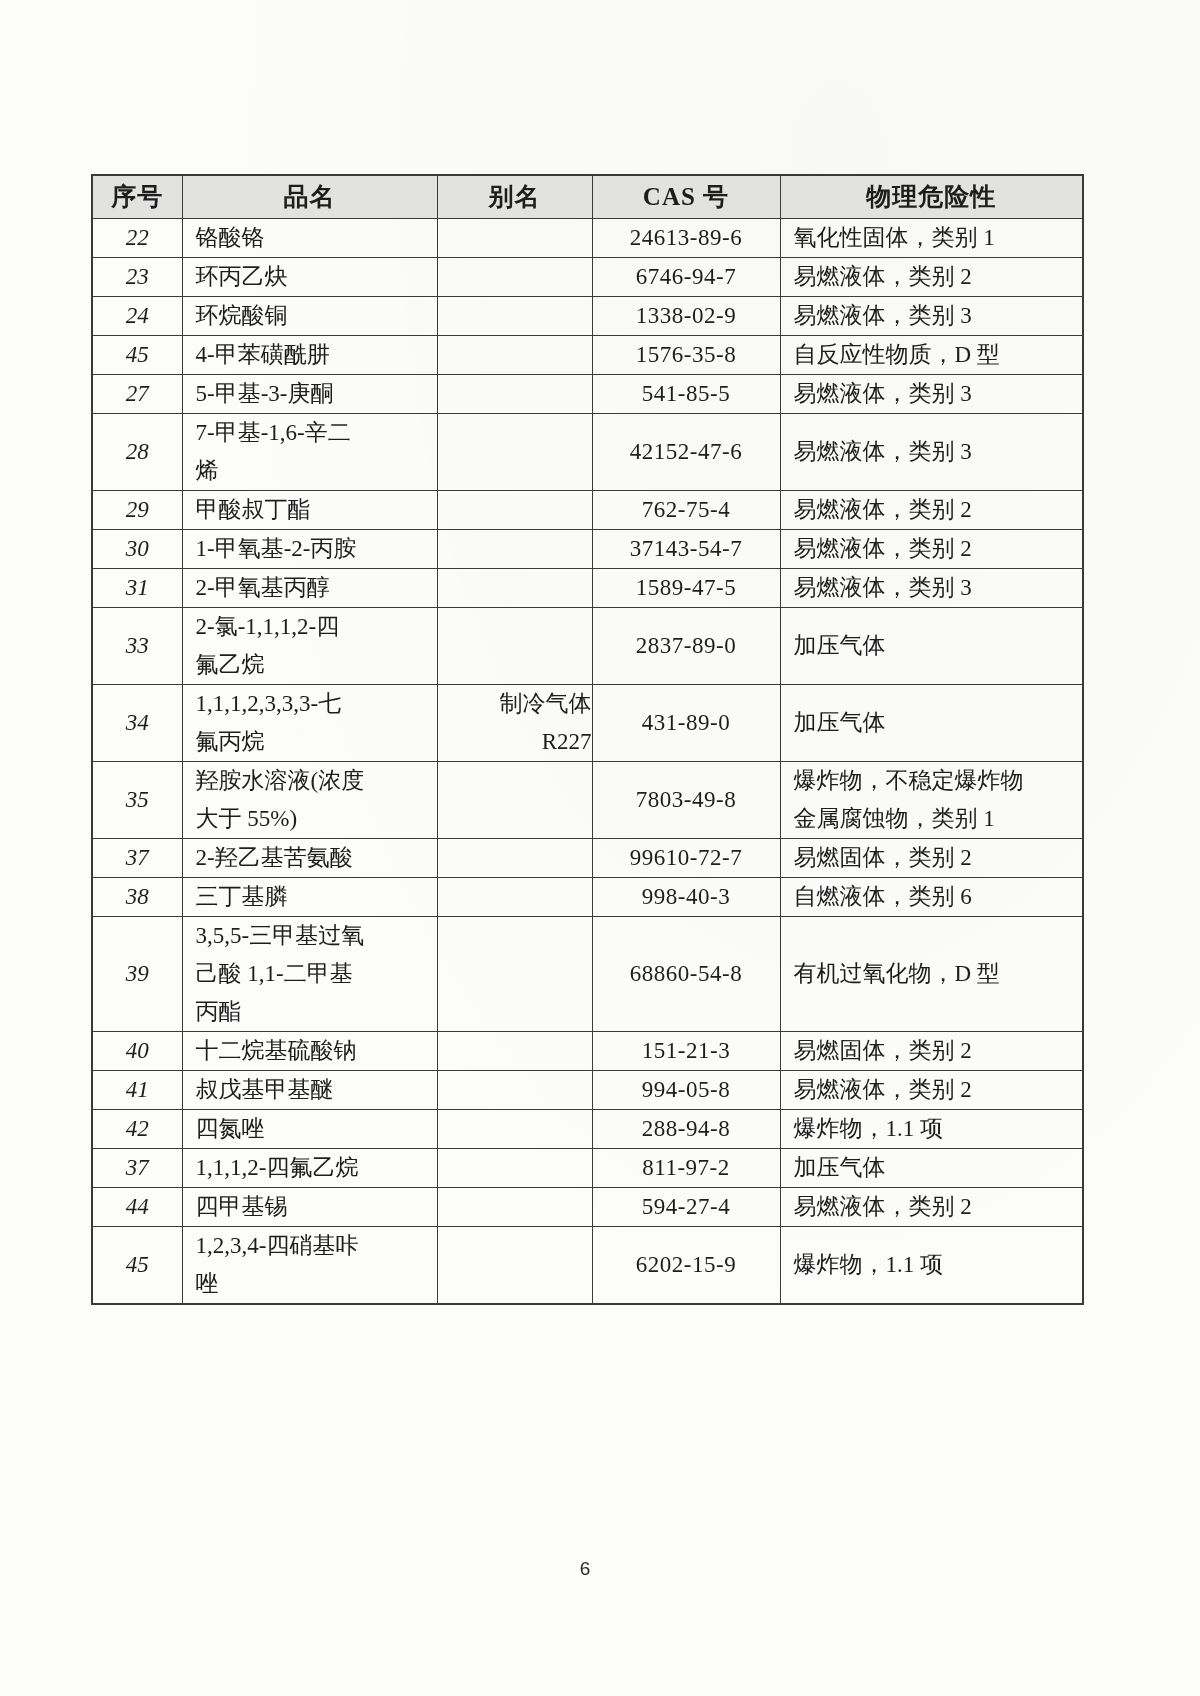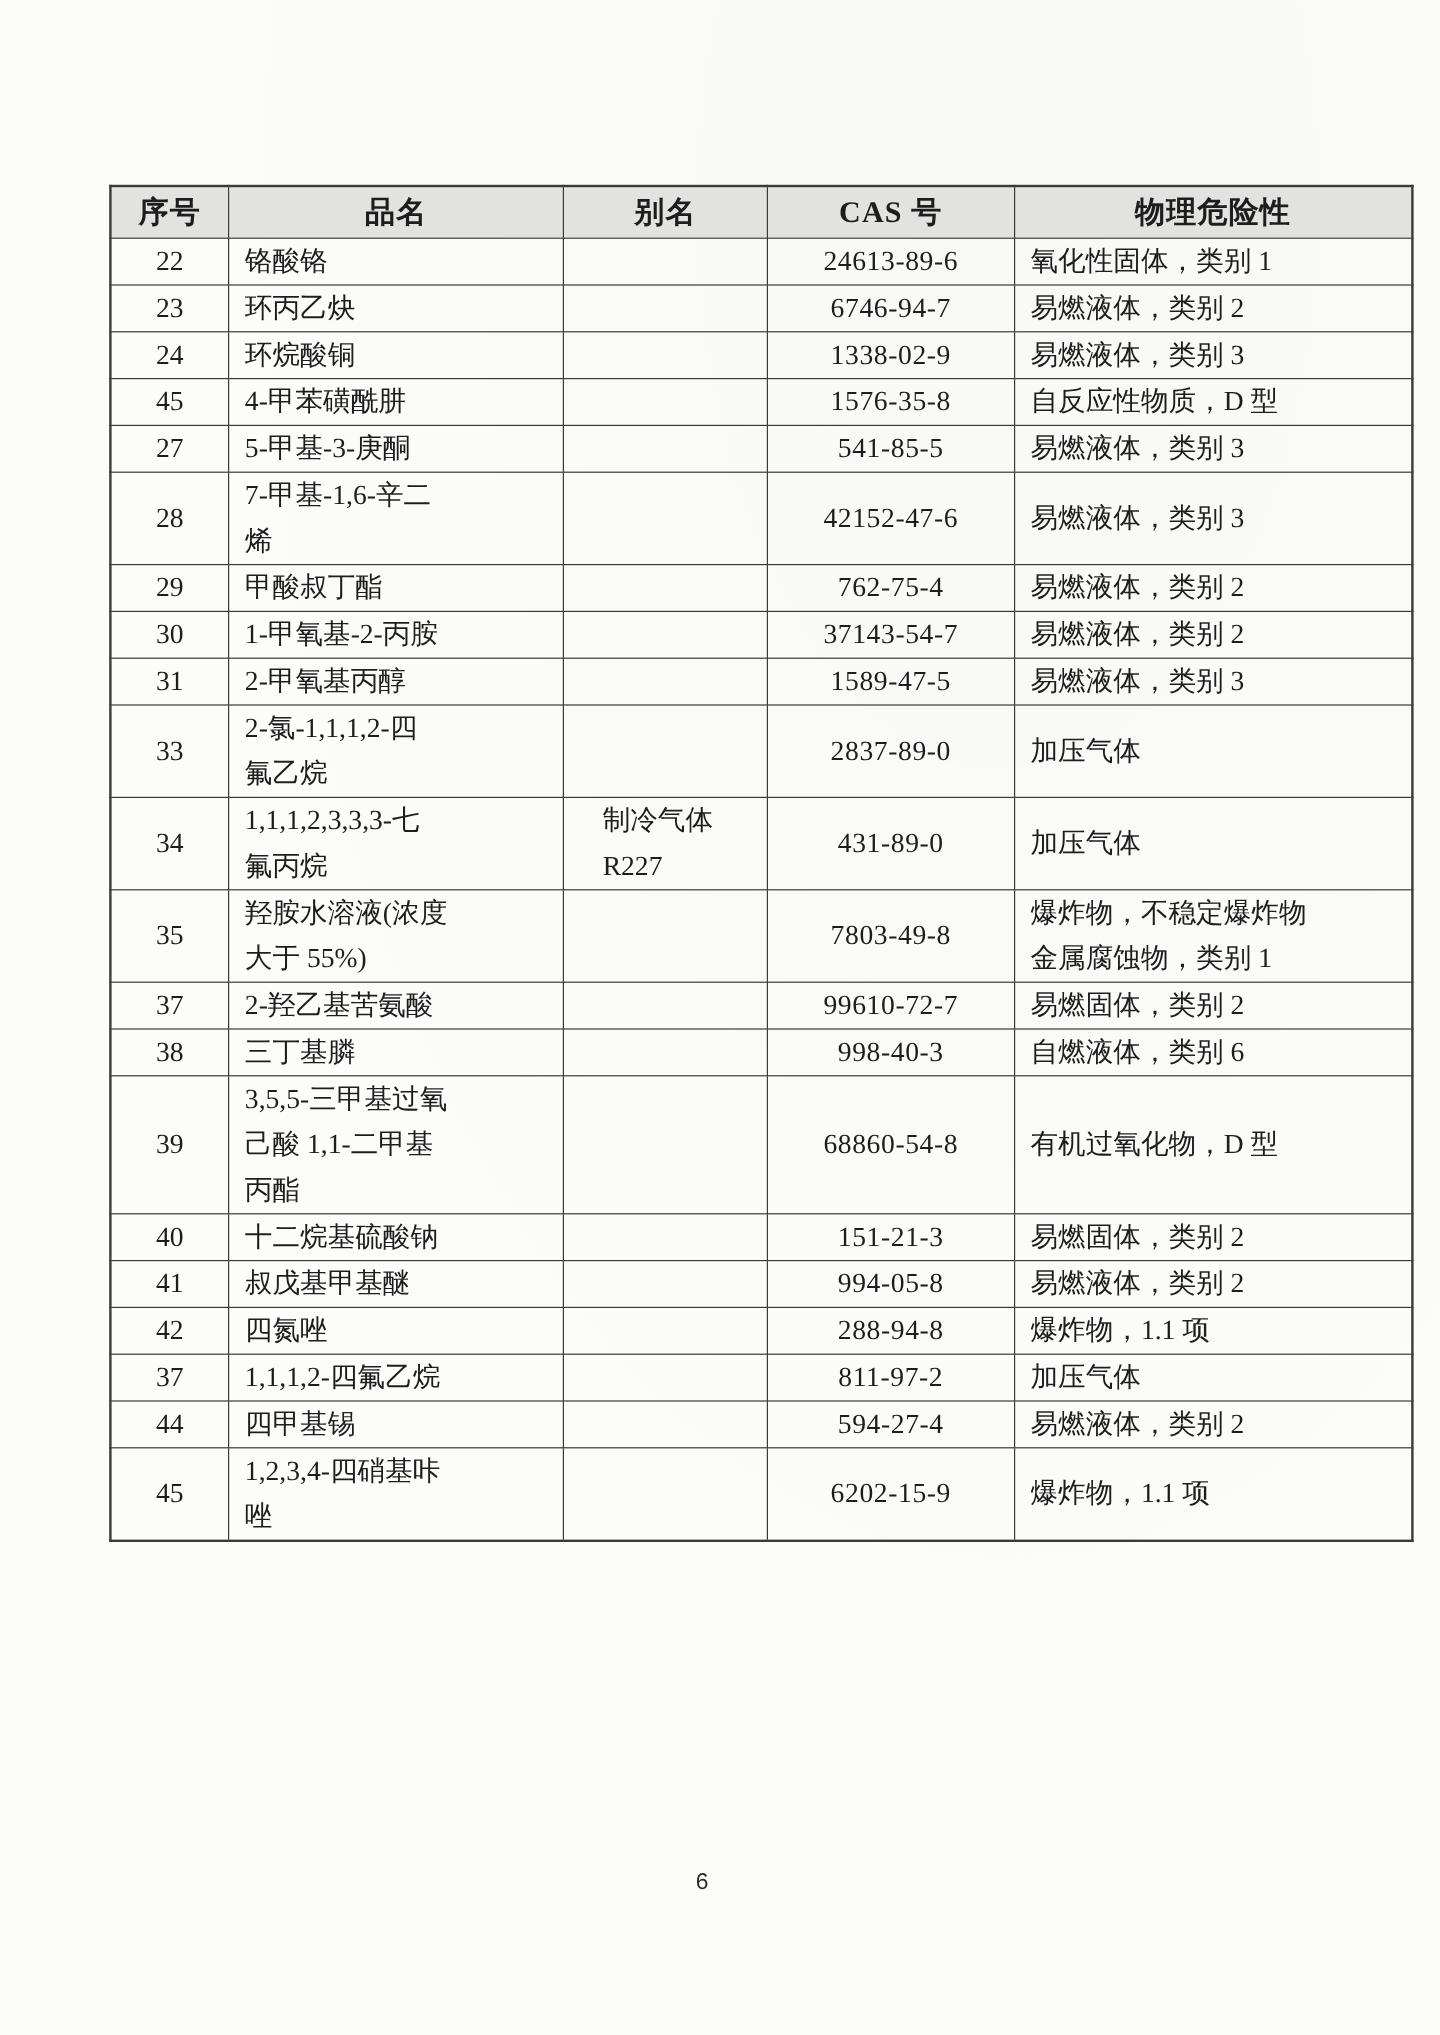--- a/index.html
+++ b/index.html
@@ -14,22 +14,22 @@
   .page {
     position: absolute;
     inset: 0;
     background:
       radial-gradient(ellipse at 70% 10%, rgba(0,0,0,0.015), transparent 60%),
       #fcfcfb;
   }
   .doc-table-wrap {
     position: absolute;
     left: 91px;
-    top: 154px;
-    width: 1087px;
+    top: 174px;
+    width: 991px;
   }
   table.doc-table {
     width: 100%;
     border-collapse: collapse;
     table-layout: fixed;
   }
   table.doc-table, table.doc-table th, table.doc-table td {
     border: 1.6px solid #3a3a3a;
   }
   table.doc-table { border-width: 2.5px; }
@@ -45,23 +45,23 @@
     letter-spacing: 1px;
   }
   tbody td {
     font-size: 23px;
     line-height: 38px;
     height: 38px;
     vertical-align: middle;
     white-space: pre-line;
     word-break: break-word;
   }
-  td.col-index  { text-align: center; }
+  td.col-index  { text-align: center; font-style: italic; }
   td.col-name   { text-align: left; padding-left: 13px; padding-right: 8px; }
-  td.col-alias  { text-align: left; padding-left: 32px; }
+  td.col-alias  { text-align: right; padding-left: 32px; }
   td.col-cas    { text-align: center; letter-spacing: 0.5px; }
   td.col-hazard { text-align: left; padding-left: 13px; padding-right: 6px; }
   .col-w-index  { width: 90px; }
   .col-w-name   { width: 255px; }
   .col-w-alias  { width: 155px; }
   .col-w-cas    { width: 188px; }
   .col-w-hazard { width: 303px; }
   .page-number {
     position: absolute;
     left: 540px;

